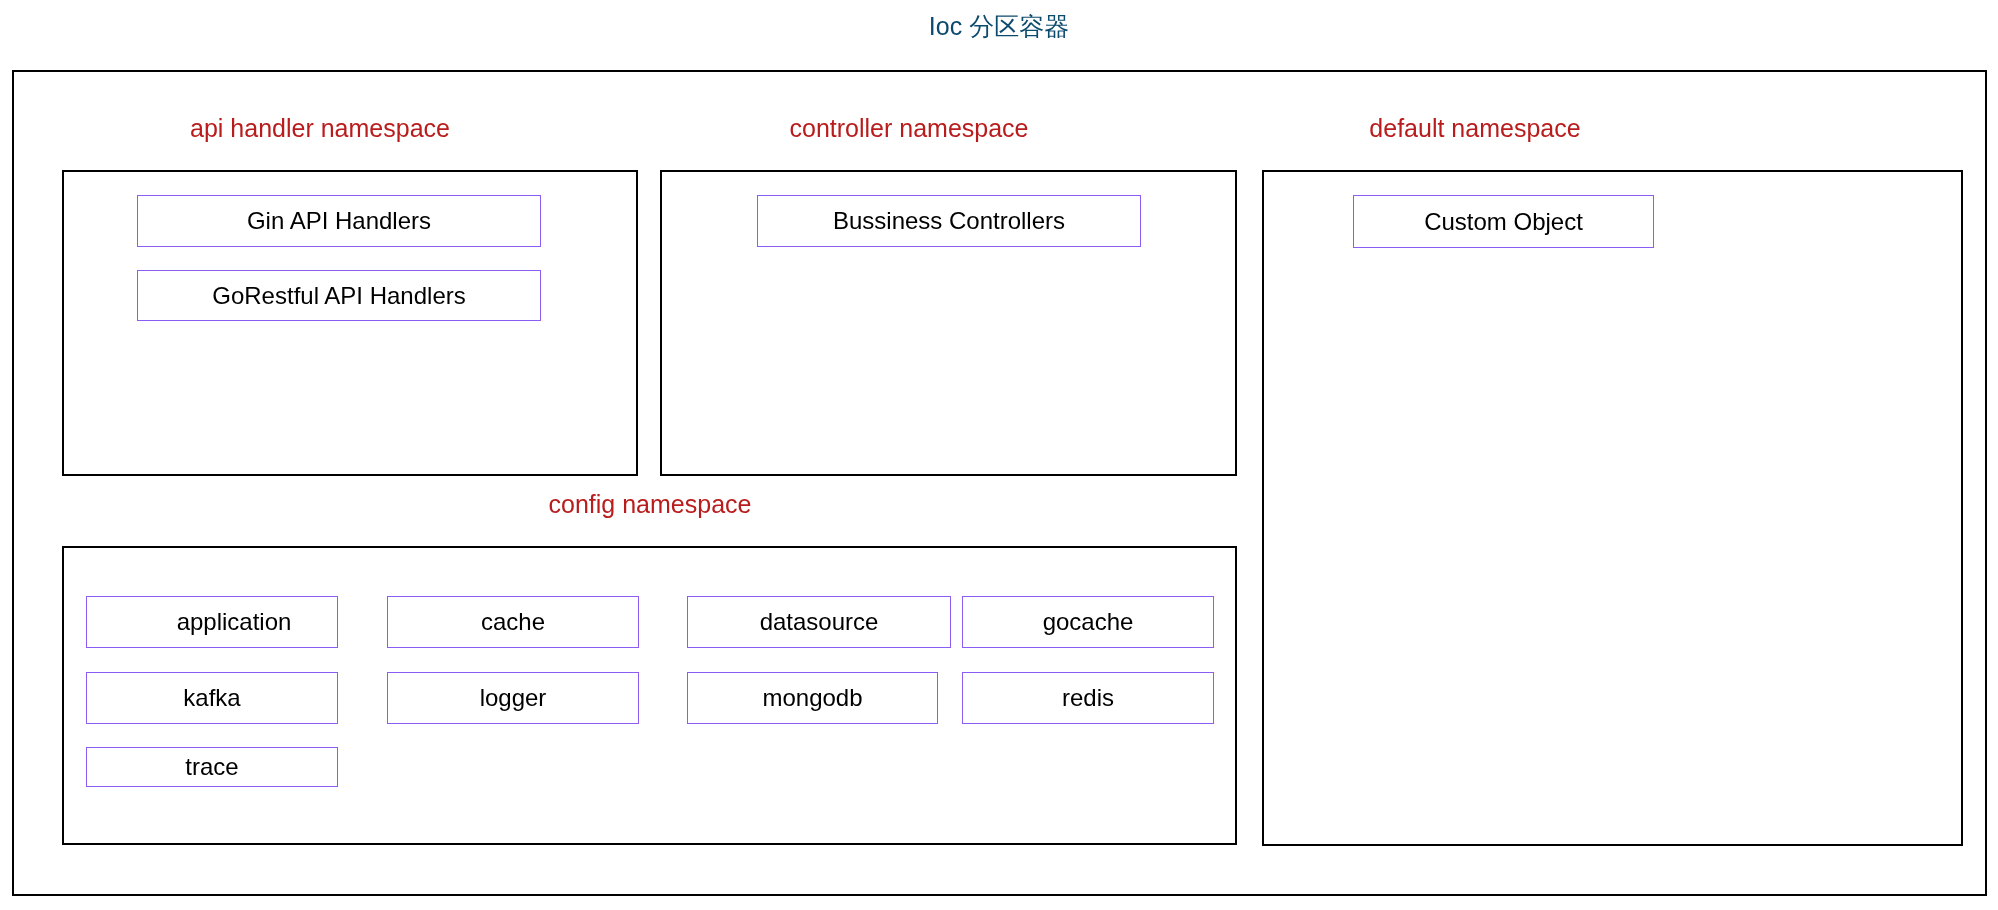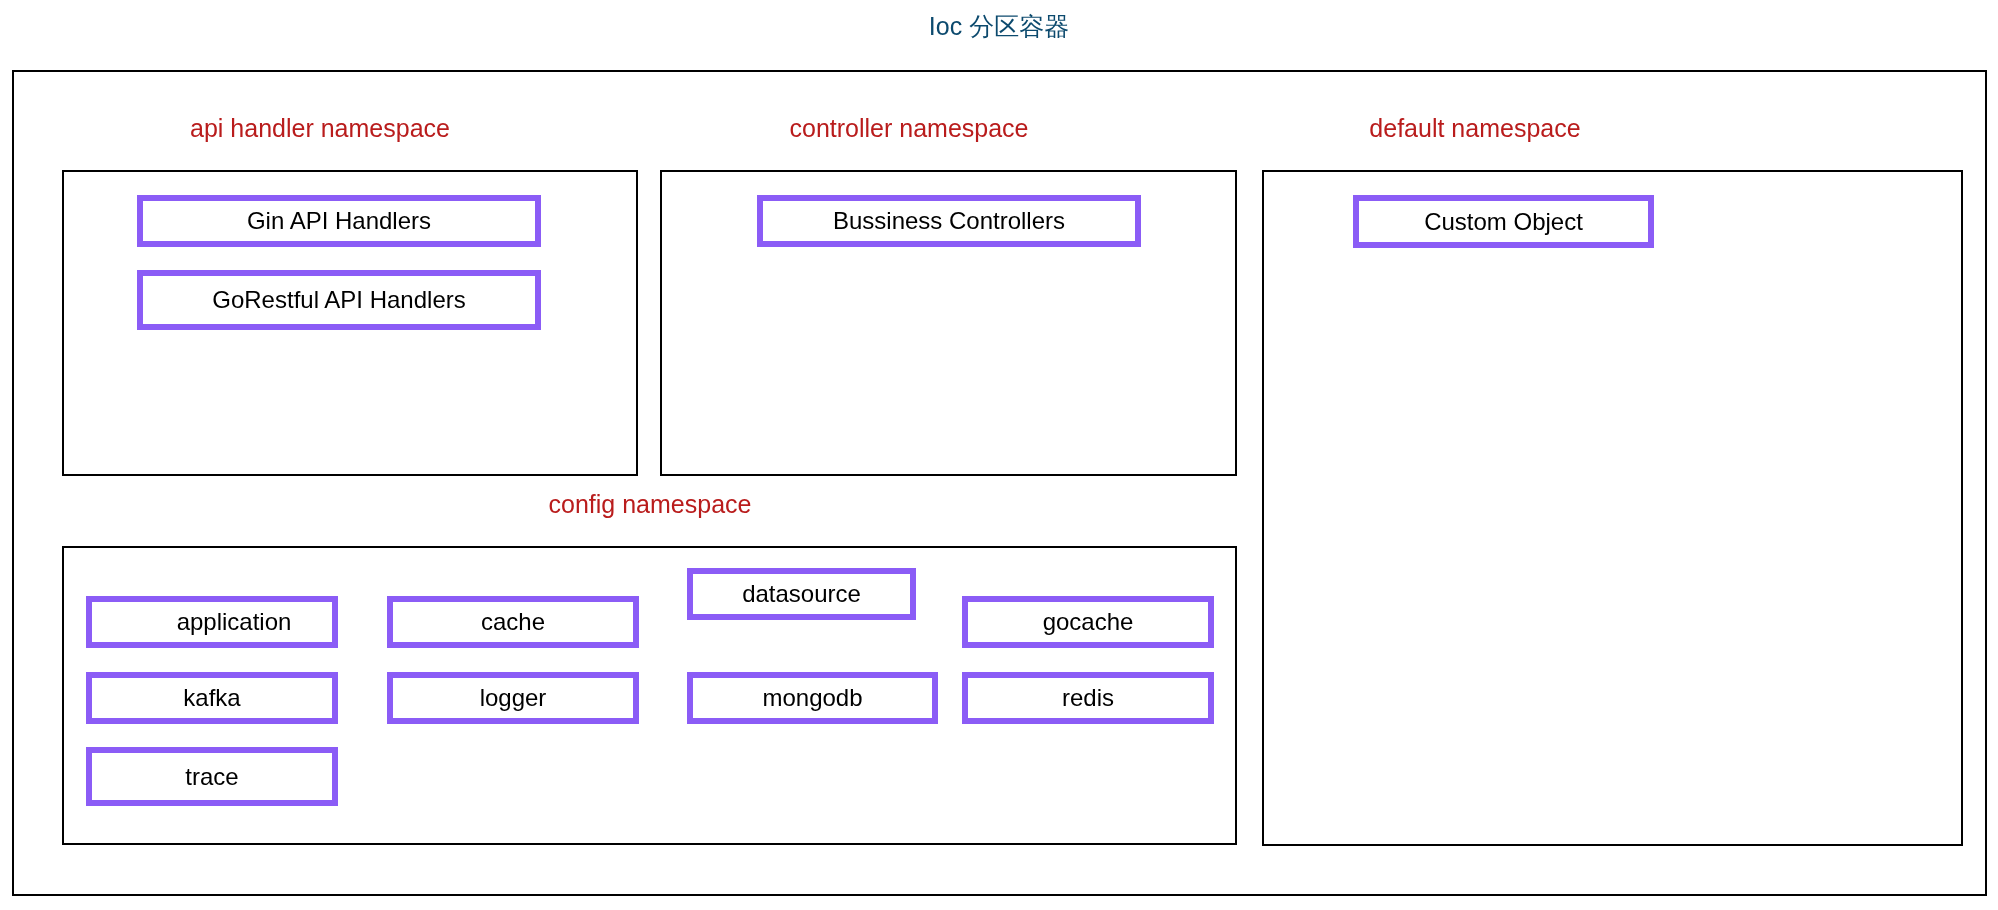--- a/index.html
+++ b/index.html
@@ -46,21 +46,21 @@
     white-space: nowrap;
   }
   .ns-box {
     position: absolute;
     border: 2px solid #000000;
     box-sizing: border-box;
     background: #ffffff;
   }
   .item-box {
     position: absolute;
-    border: 6px solid #8b5cf6;
+    border: 1px solid #8b5cf6;
     box-sizing: border-box;
     background: #ffffff;
     display: flex;
     align-items: center;
     justify-content: center;
     font-size: 24px;
     color: #000000;
     white-space: nowrap;
   }
 </style>
@@ -69,38 +69,38 @@
 
 <div class="canvas">
 
   <div class="diagram-title">Ioc 分区容器</div>
 
   <div class="outer-box"></div>
 
   <div class="ns-label" style="left:20px; top:112px;">api handler namespace</div>
   <div class="ns-box" style="left:62px; top:170px; width:576px; height:306px;"></div>
   <div class="item-box" style="left:137px; top:195px; width:404px; height:52px;">Gin API Handlers</div>
-  <div class="item-box" style="left:137px; top:270px; width:404px; height:60px;">GoRestful API Handlers</div>
+  <div class="item-box" style="left:137px; top:270px; width:404px; height:51px;">GoRestful API Handlers</div>
 
   <div class="ns-label" style="left:609px; top:112px;">controller namespace</div>
   <div class="ns-box" style="left:660px; top:170px; width:577px; height:306px;"></div>
   <div class="item-box" style="left:757px; top:195px; width:384px; height:52px;">Bussiness Controllers</div>
 
   <div class="ns-label" style="left:1175px; top:112px;">default namespace</div>
   <div class="ns-box" style="left:1262px; top:170px; width:701px; height:676px;"></div>
   <div class="item-box" style="left:1337px; top:195px; width:301px; height:53px;margin-left:16px;">Custom Object</div>
 
   <div class="ns-label" style="left:350px; top:488px;">config namespace</div>
   <div class="ns-box" style="left:62px; top:546px; width:1175px; height:299px;"></div>
 
   <div class="item-box" style="left:86px; top:596px; width:252px; height:52px;padding-left:44px;">application</div>
   <div class="item-box" style="left:387px; top:596px; width:252px; height:52px;">cache</div>
-  <div class="item-box" style="left:687px; top:568px; width:229px; height:52px;">datasource</div>
+  <div class="item-box" style="left:687px; top:596px; width:264px; height:52px;">datasource</div>
   <div class="item-box" style="left:962px; top:596px; width:252px; height:52px;">gocache</div>
 
   <div class="item-box" style="left:86px; top:672px; width:252px; height:52px;">kafka</div>
   <div class="item-box" style="left:387px; top:672px; width:252px; height:52px;">logger</div>
   <div class="item-box" style="left:962px; top:672px; width:252px; height:52px;">redis</div>
   <div class="item-box" style="left:687px; top:672px; width:251px; height:52px;">mongodb</div>
 
-  <div class="item-box" style="left:86px; top:747px; width:252px; height:59px;">trace</div>
+  <div class="item-box" style="left:86px; top:747px; width:252px; height:40px;">trace</div>
 
 </div>
 
 </body></html>

